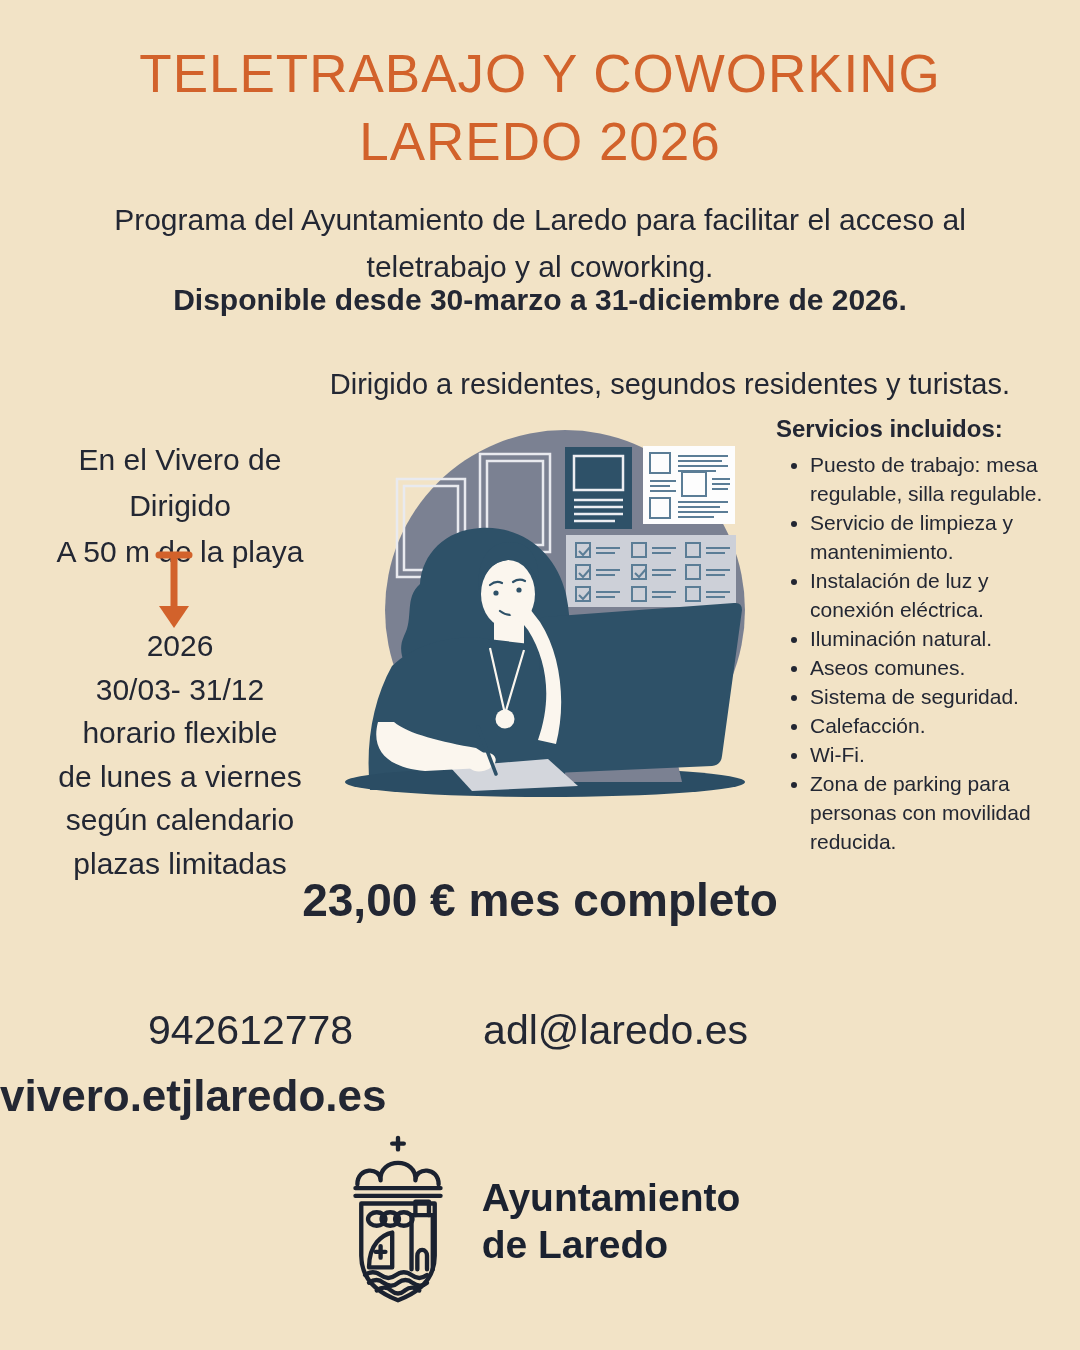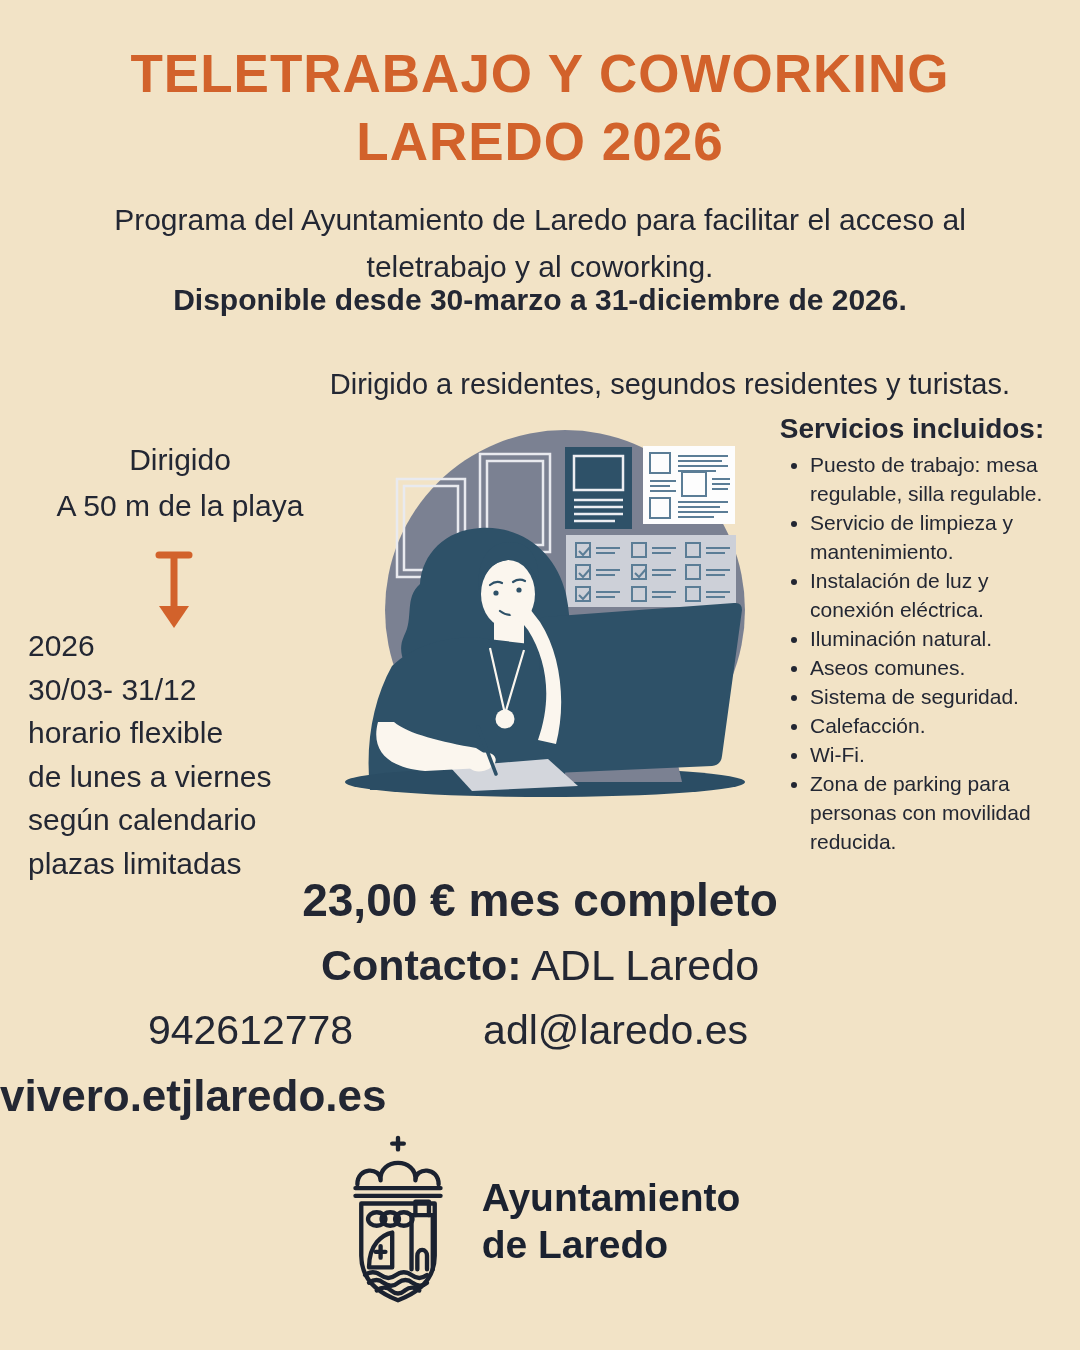--- a/index.html
+++ b/index.html
@@ -1,32 +1,32 @@
 <!DOCTYPE html>
 <html><head>
 <meta charset="utf-8">
 <style>
   html,body{margin:0;padding:0;}
   body{font-family:"Liberation Sans",sans-serif;}
   .poster{position:relative;width:1080px;height:1350px;background:#f2e3c6;overflow:hidden;color:#232733;}
   .title{position:absolute;top:40px;left:0;width:1080px;text-align:center;color:#d2622b;
-         font-weight:700;font-size:53px;line-height:68px;letter-spacing:1px;}
+         font-weight:400;font-size:53px;line-height:68px;letter-spacing:1px;}
   .intro{position:absolute;top:196px;left:70px;width:940px;text-align:center;
          font-size:30px;line-height:47px;}
   .availability{position:absolute;top:283px;left:70px;width:940px;text-align:center;
          font-size:30px;font-weight:700;}
   .audience{position:absolute;top:368px;left:70px;width:940px;text-align:right;font-size:29px;}
   .left-col{position:absolute;left:28px;top:437px;width:304px;text-align:center;
          font-size:30px;line-height:46px;}
   .arrow-wrap{position:absolute;left:154px;top:550px;width:40px;height:80px;}
-  .schedule{position:absolute;left:28px;top:624px;width:304px;
+  .schedule{position:absolute;left:28px;top:624px;width:304px;text-align:center;
          font-size:30px;line-height:43.5px;}
   .illustration{position:absolute;left:330px;top:422px;width:480px;height:400px;}
   .services{position:absolute;left:776px;top:414px;width:272px;font-size:21px;line-height:29px;}
-  .services-heading{font-weight:700;font-size:28px;text-align:center;}
+  .services-heading{font-weight:700;font-size:24px;}
   .services ul{margin:7px 0 0 0;padding-left:34px;}
   .services li{margin-bottom:0px;}
   .price{position:absolute;top:873px;left:0;width:1080px;text-align:center;
          font-size:46px;font-weight:700;}
   .contact{position:absolute;top:941px;left:0;width:1080px;text-align:center;font-size:43px;}
   .contact .lbl{font-weight:700;}
   .phone-email{position:absolute;top:1007px;left:0;width:896px;display:flex;
          justify-content:center;gap:130px;font-size:41px;}
   .website{position:absolute;top:1071px;left:0;width:1080px;
          font-size:44px;font-weight:700;}
@@ -42,20 +42,21 @@
   <div class="title">
     <div>TELETRABAJO Y COWORKING</div>
     <div>LAREDO 2026</div>
   </div>
 
   <div class="intro">Programa del Ayuntamiento de Laredo para facilitar el acceso al teletrabajo y al coworking.</div>
   <div class="availability">Disponible desde 30-marzo a 31-diciembre de 2026.</div>
   <div class="audience">Dirigido a residentes, segundos residentes y turistas.</div>
 
   <div class="left-col">
+    <div>En el Vivero de</div>
     <div>Dirigido</div>
     <div>A 50 m de la playa</div>
   </div>
 
   <div class="arrow-wrap">
     <svg viewBox="0 0 40 80" width="40" height="80">
       <line x1="20" y1="5" x2="20" y2="60" stroke="#d2622b" stroke-width="7"></line>
       <line x1="5" y1="5" x2="35" y2="5" stroke="#d2622b" stroke-width="7" stroke-linecap="round"></line>
       <polygon points="5,56 35,56 20,78" fill="#d2622b"></polygon>
     </svg>
@@ -206,23 +207,20 @@
       <li>Aseos comunes.</li>
       <li>Sistema de seguridad.</li>
       <li>Calefacción.</li>
       <li>Wi-Fi.</li>
       <li>Zona de parking para personas con movilidad reducida.</li>
     </ul>
   </div>
 
   <div class="price">23,00 € mes completo</div>
 
-  <div class="contact">
-    <span class="lbl">Contacto:</span><span> ADL Laredo</span>
-  </div>
 
   <div class="phone-email">
     <span>942612778</span>
     <span>adl@laredo.es</span>
   </div>
 
   <div class="website">vivero.etjlaredo.es</div>
 
   <div class="footer">
     <span>

